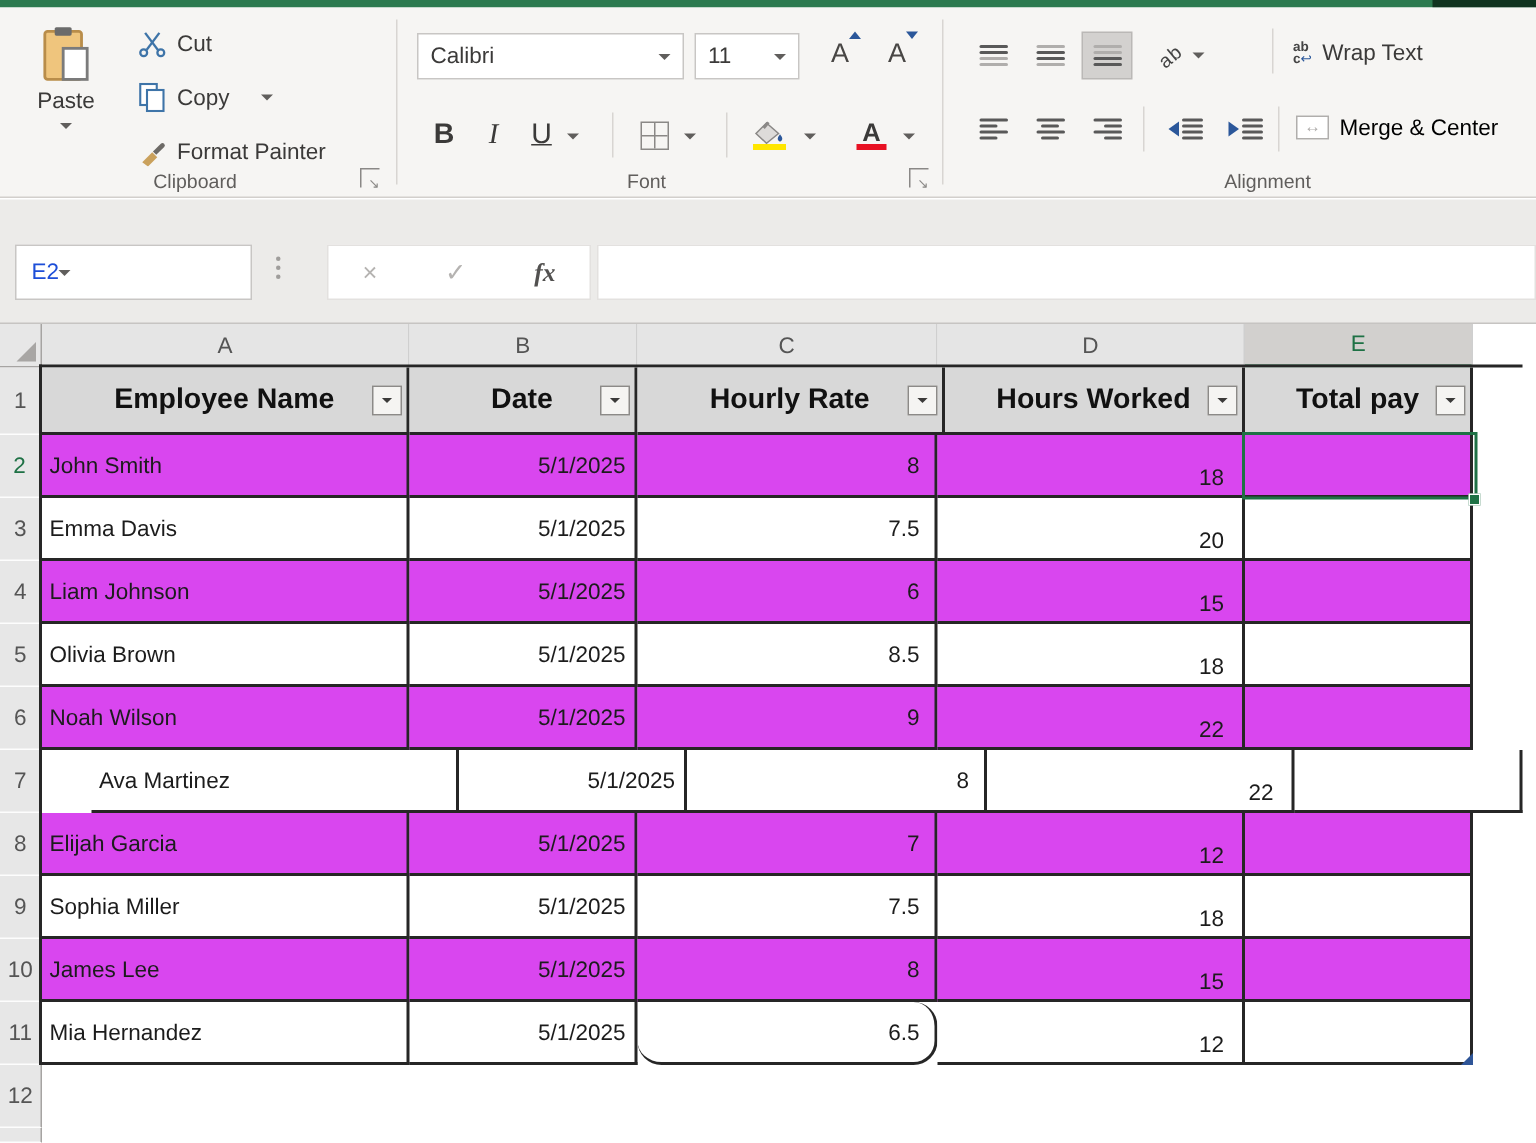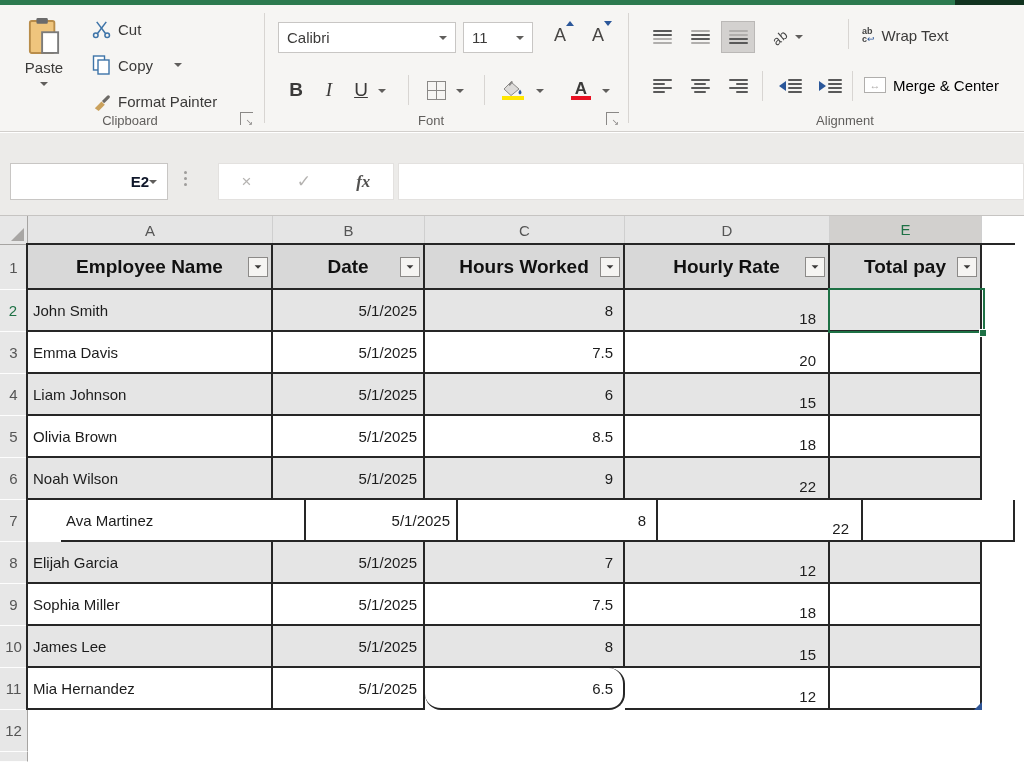--- a/index.html
+++ b/index.html
@@ -60,22 +60,22 @@
   .wrapico { font-size:9px; font-weight:bold; color:#444; line-height:8px; text-align:left; }
   .wrapico .blue { color:#2b579a; font-weight:normal; }
   .mergeico { width:22px; height:16px; border:1px solid #b0aeac; background:#fff; display:flex;
     align-items:center; justify-content:center; color:#b0aeac; font-size:11px; }
   .disabled-txt { color:#000000; }
   #orient-ico { transform:rotate(-40deg); font-size:13px; color:#444; letter-spacing:1px; }
 
   
   #fbar { left:0; top:133px; width:1024px; height:83px; background:#ecebe9; border-bottom:1px solid #c6c4c2; }
   .fbox { position:absolute; top:30px; height:37px; background:#fff; display:flex; align-items:center; }
-  #name-box { left:10px; width:158px; border:1px solid #c8c6c4; padding:0 10px; justify-content:flex-end;
-    font-size:15px; color:#0f172a;font-weight:bold; }
+  #name-box { left:10px; width:158px; border:1px solid #c8c6c4; padding:0 10px; justify-content:flex-start;
+    font-size:15px; color:#1d4ed8; }
   #grip { left:184px; top:38px; display:flex; flex-direction:column; gap:3px; }
   #grip i { width:3px; height:3px; border-radius:50%; background:#9f9d9b; }
   #fx-box { left:218px; width:176px; border:1px solid #e3e1df; justify-content:space-around; }
   #fx-box .dis { color:#b5b3b1; font-size:17px; }
   #fx-box .fx { font-family:"Liberation Serif", serif; font-style:italic; font-weight:bold; font-size:17px; color:#525150; }
   #formula-input { left:398px; width:626px; border:1px solid #e3e1df; padding:0 8px; font-size:15px; color:#222; }
 
   
   #grid { left:0; top:216px; width:1024px; height:546px; background:#fff; }
   #corner { left:0; top:0; width:28px; height:29px; background:#e7e7e7;
@@ -94,21 +94,21 @@
   #table { left:26px; top:27px; border-top:2px solid #262626; border-left:2px solid #262626; }
   .tr { display:flex; }
   .th { position:relative; height:45px; background:#d8d8d8; border-right:2px solid #262626; border-bottom:2px solid #262626;
     display:flex; align-items:center; justify-content:center; font-weight:bold; font-size:19px; color:#111;
     overflow:hidden; white-space:nowrap; }
   .filterbtn { position:absolute; right:3px; top:50%; transform:translateY(-50%); width:20px; height:20px;
     background:#f5f4f2; border:1px solid #8c8a88; display:flex; align-items:center; justify-content:center; }
   .filterbtn .dd { border-top-color:#3b3a39; transform:scale(.85); }
   .td { height:42px; border-right:2px solid #262626; border-bottom:2px solid #262626;
     display:flex; align-items:center; font-size:15px; color:#1c1c1c; overflow:hidden; white-space:nowrap; }
-  .tr.band .td { background:#e5e5e5; }
+  .tr.band .td { background:#d946ef; }
   .c0 { justify-content:flex-start; padding-left:5px; }
   .c1 { justify-content:flex-end; padding-right:6px; }
   .c2 { justify-content:flex-end; padding-right:10px; }
   .c3 { justify-content:flex-end; padding-right:12px; align-items:flex-end; padding-bottom:3px; }
   .c4 { justify-content:flex-end; }
 
   
   #selection { left:828px; top:288px; width:157px; height:45px; border:2px solid #1e7145; pointer-events:none; }
   #fill-handle { left:979px; top:329px; width:8px; height:8px; background:#1e7145; border:1px solid #fff; }
   #table-resize-handle { left:974px; top:702px; width:0; height:0;
@@ -341,28 +341,28 @@
           <span class="filterbtn">
             <span class="dd"></span>
           </span>
         </div>
         <div class="th" style="width: 152px;">
           <span>Date</span>
           <span class="filterbtn">
             <span class="dd"></span>
           </span>
         </div>
-        <div class="th" style="width: 200px;">
-          <span>Hours Worked</span>
+        <div class="th" style="width: 205px;">
+          <span>Hourly Rate</span>
           <span class="filterbtn">
             <span class="dd"></span>
           </span>
         </div>
-        <div class="th" style="width: 205px;">
-          <span>Hourly Rate</span>
+        <div class="th" style="width: 200px;">
+          <span>Hours Worked</span>
           <span class="filterbtn">
             <span class="dd"></span>
           </span>
         </div>
         <div class="th" style="width: 152px;">
           <span>Total pay</span>
           <span class="filterbtn">
             <span class="dd"></span>
           </span>
         </div>

